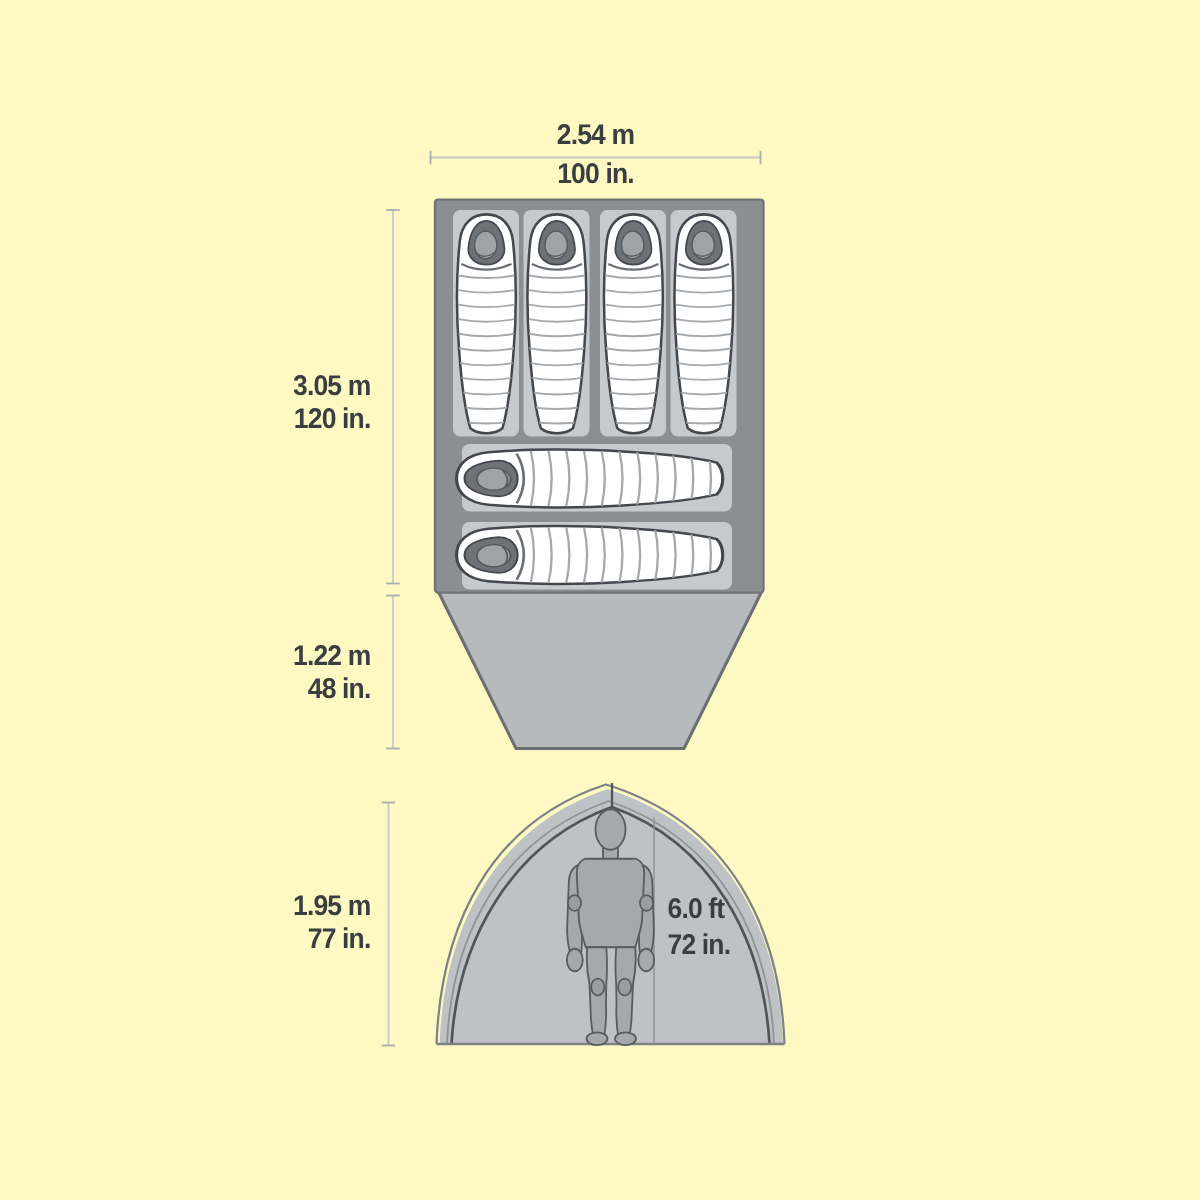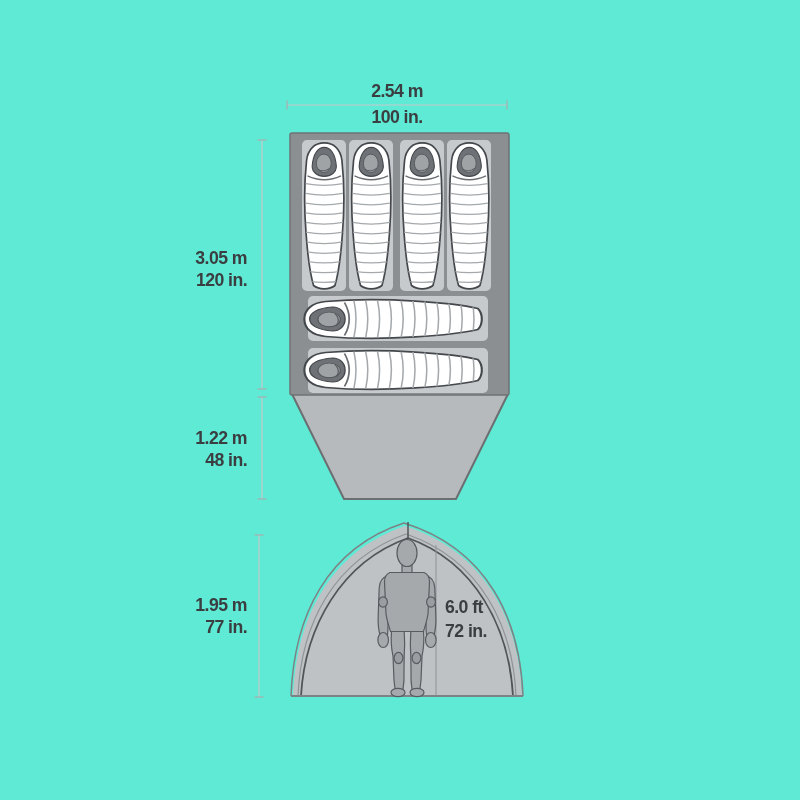--- a/index.html
+++ b/index.html
@@ -1,17 +1,17 @@
 <!DOCTYPE html>
 <html><head>
 <meta charset="utf-8">
 <style>
   html,body { margin:0; padding:0; background:#ffffff; }
   .canvas {
-    position:relative; width:800px; height:800px; background:#5eead4;
+    position:relative; width:800px; height:800px; background:#fef9c3;
     font-family:"Liberation Sans", sans-serif; overflow:hidden;
   }
   svg { position:absolute; left:0; top:0; }
   .dim-label {
     position:absolute;
     font-weight:bold; font-size:19px; line-height:1;
     color:#3b3e41; letter-spacing:-0.6px; white-space:nowrap;
     transform:scaleX(0.93);
   }
   .dim-label.center { width:160px; text-align:center; transform-origin:50% 50%; }

